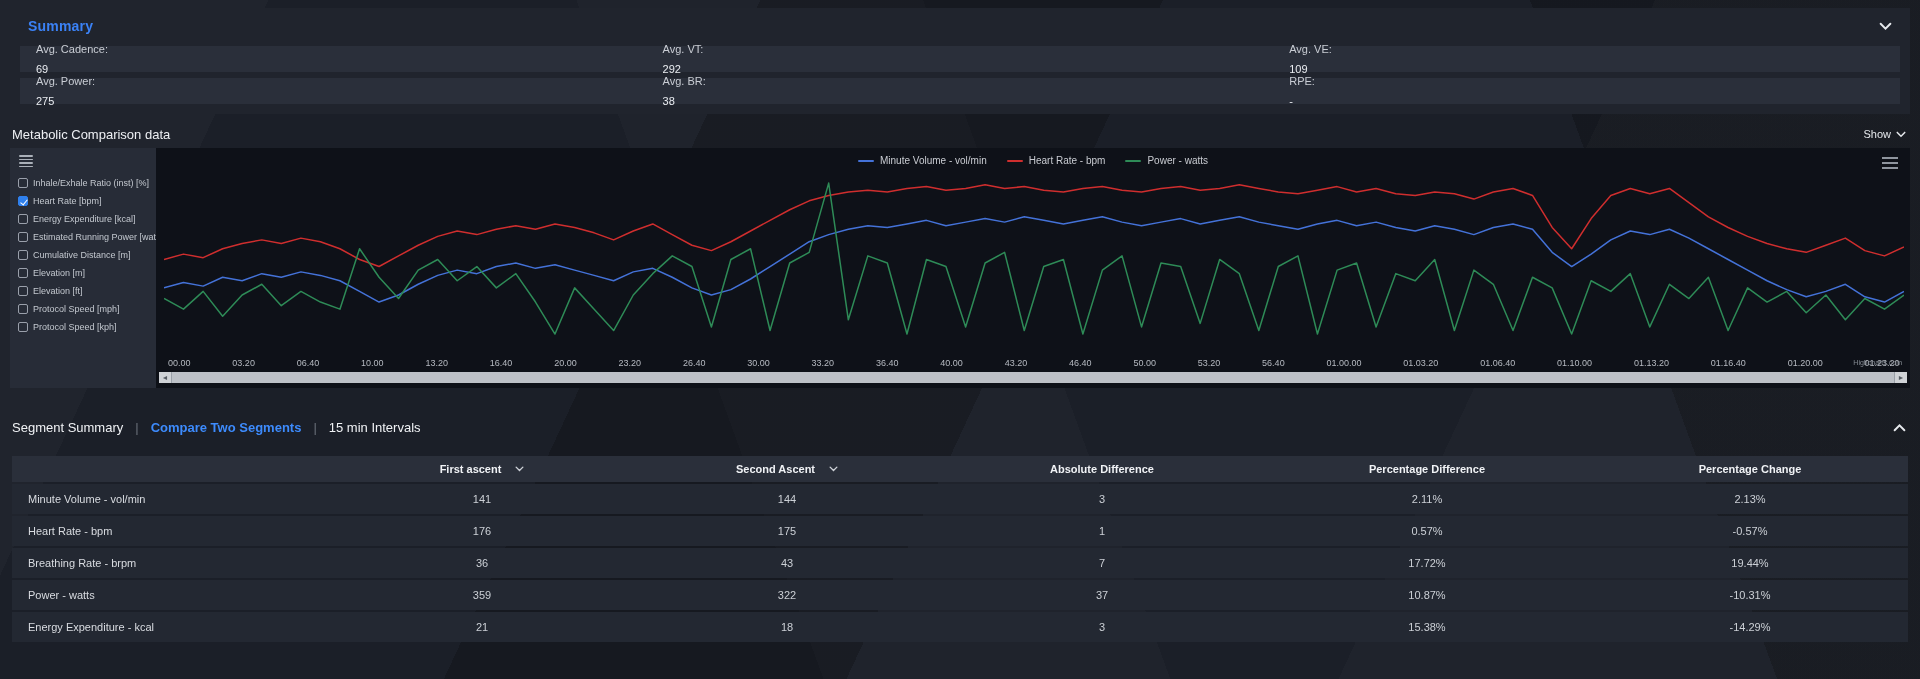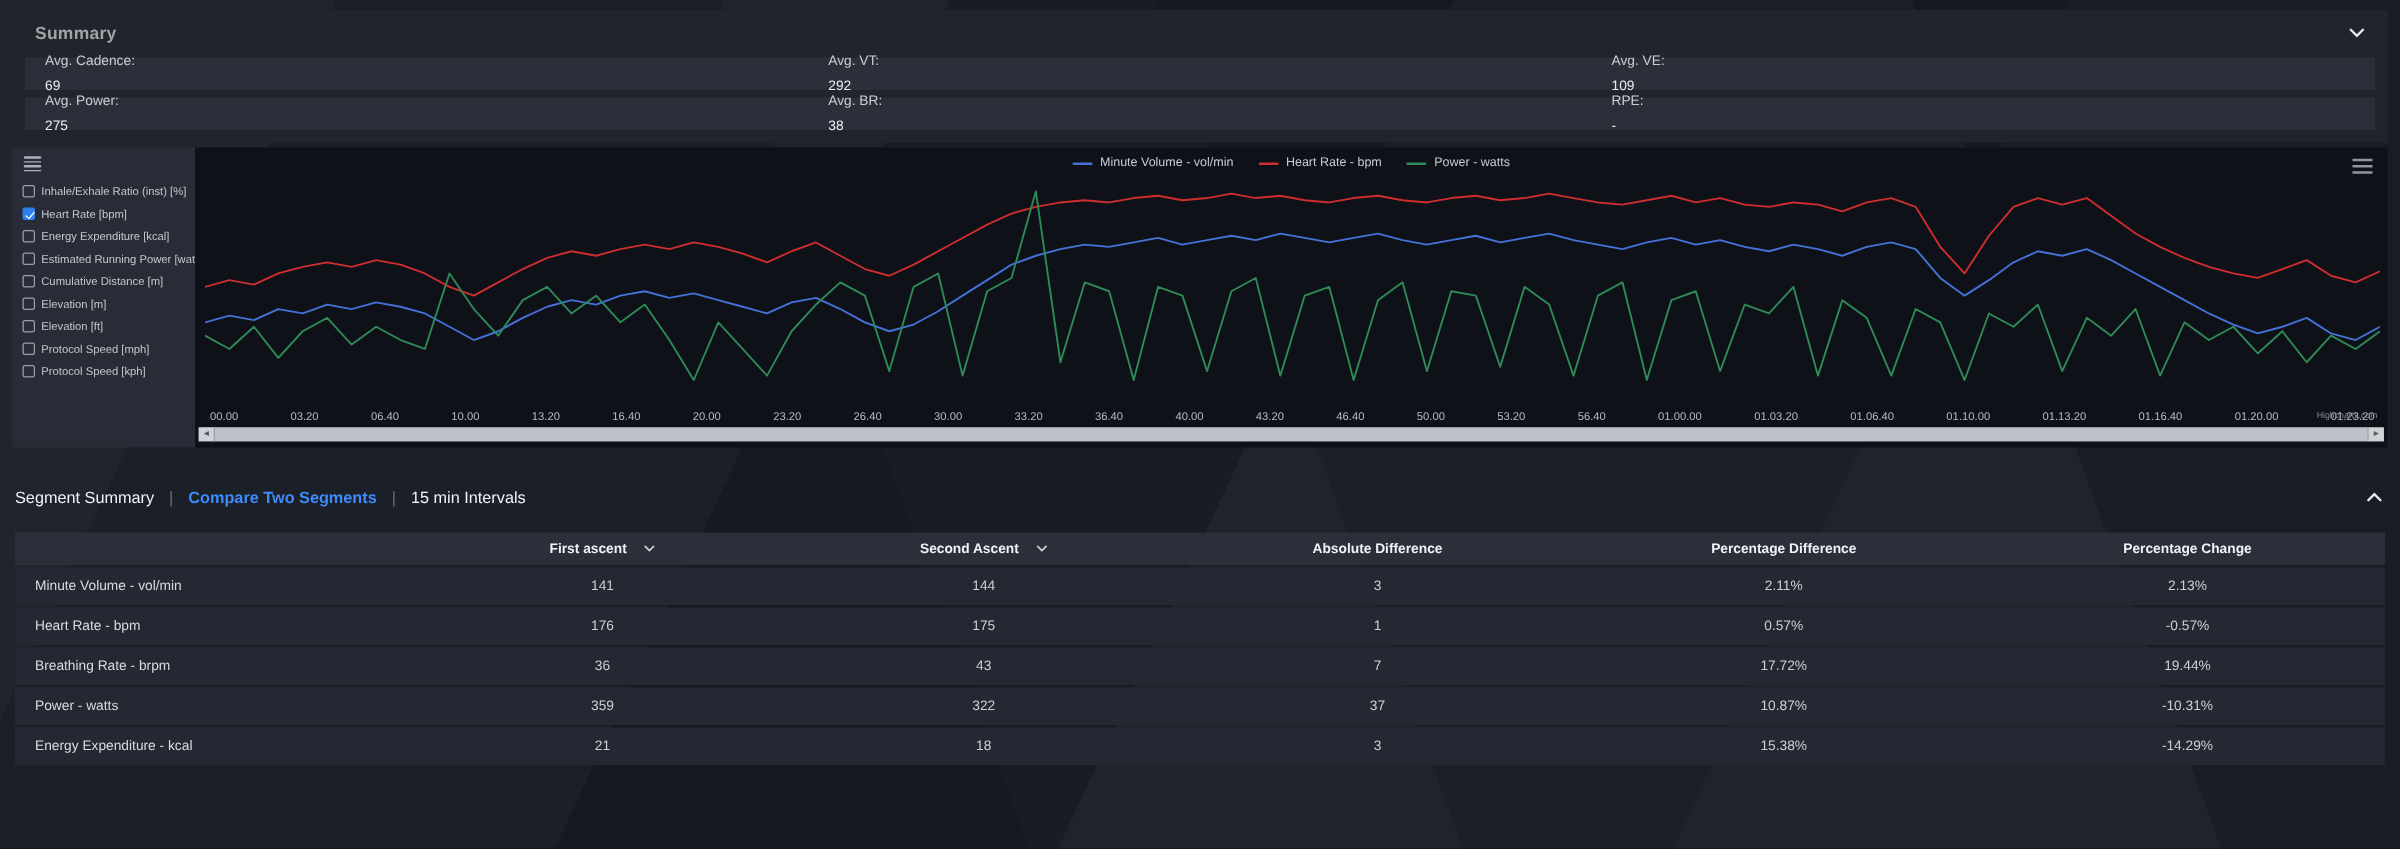--- a/index.html
+++ b/index.html
@@ -10,21 +10,21 @@
     position:relative; width:1920px; height:679px; overflow:hidden; color:#dfe2e7;
     background:
       linear-gradient(115deg, rgba(255,255,255,0.025) 0 12%, transparent 12% 34%, rgba(0,0,0,0.20) 34% 52%, transparent 52% 74%, rgba(255,255,255,0.02) 74% 100%),
       linear-gradient(250deg, rgba(0,0,0,0.22) 0 18%, transparent 18% 46%, rgba(255,255,255,0.02) 46% 62%, transparent 62%),
       #1b1f28;
   }
 
   
   .summary-panel { margin:8px 10px 0; background:#20242d; padding:6px 10px 10px; }
   .summary-header { display:flex; align-items:center; justify-content:space-between; padding:4px 8px 6px 8px; }
-  .summary-title { font-size:14px; font-weight:bold; color:#a3a3a3; letter-spacing:.2px; }
+  .summary-title { font-size:14px; font-weight:bold; color:#3b82f6; letter-spacing:.2px; }
   .chev { color:#e6e9ed; cursor:pointer; display:inline-flex; align-items:center; }
   .chev.up svg { transform:rotate(180deg); }
   .stat-row { display:flex; align-items:center; background:#2a2f3a; height:26px; margin-top:6px; font-size:11px; }
   .stat { width:33.33%; padding-left:16px; display:flex; gap:8px; color:#c9cdd4;flex-direction:column; }
   .stat-value { color:#eaedf1; }
 
   
   .section-header { display:flex; align-items:center; justify-content:space-between; margin:10px 14px 4px 12px; height:20px; }
   .section-title { font-size:13px; color:#eef0f4; }
   .show-toggle { display:inline-flex; align-items:center; gap:5px; font-size:11px; color:#e4e7eb; cursor:pointer; }
@@ -116,20 +116,31 @@
         </div>
 
         <div class="stat">
           <span class="stat-label">RPE:</span>
           <span class="stat-value">-</span>
         </div>
       </div>
   </section>
 
   <section class="metabolic-section">
+    <div class="section-header">
+      <span class="section-title">Metabolic Comparison data</span>
+      <span class="show-toggle">
+        <span>Show</span>
+        <span class="chev">
+          <svg viewBox="0 0 12 8" width="10" height="7">
+              <path d="M1.5 1.5 L6 6 L10.5 1.5" fill="none" stroke="currentColor" stroke-width="1.8" stroke-linecap="round"></path>
+            </svg>
+        </span>
+      </span>
+    </div>
 
     <div class="chart-wrap">
       <aside class="series-sidebar">
         <div class="hamburger">
             <span></span>
             <span></span>
             <span></span>
             <span></span>
           </div>
         <div class="series-list">

